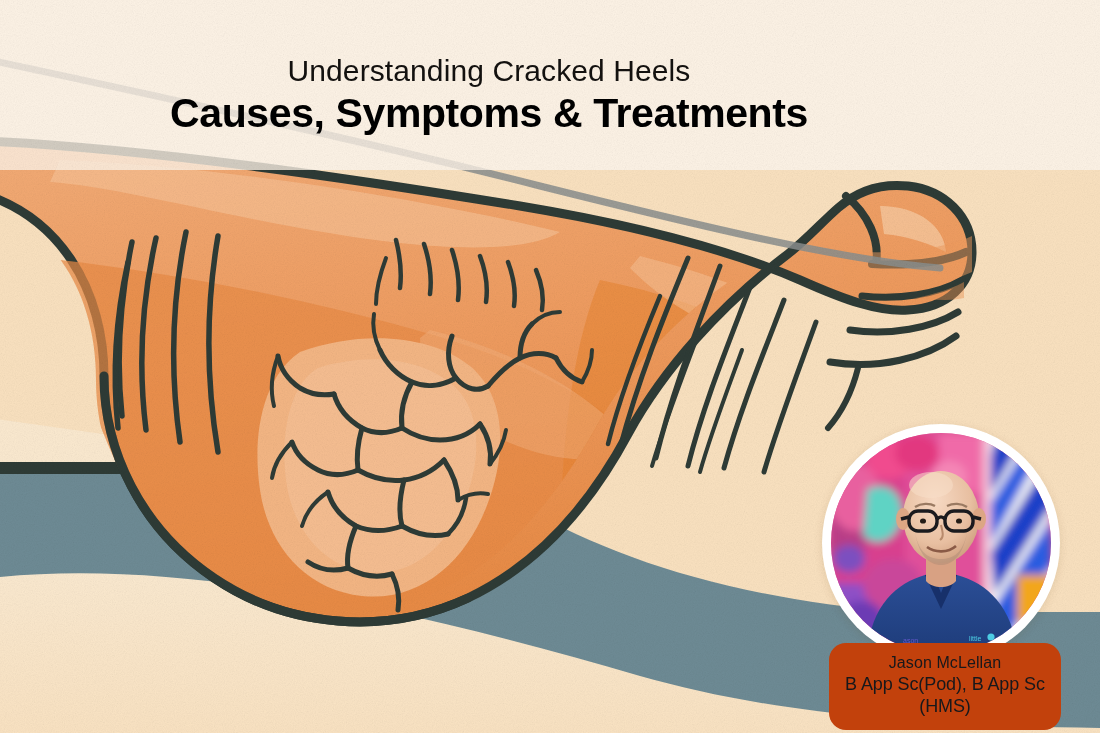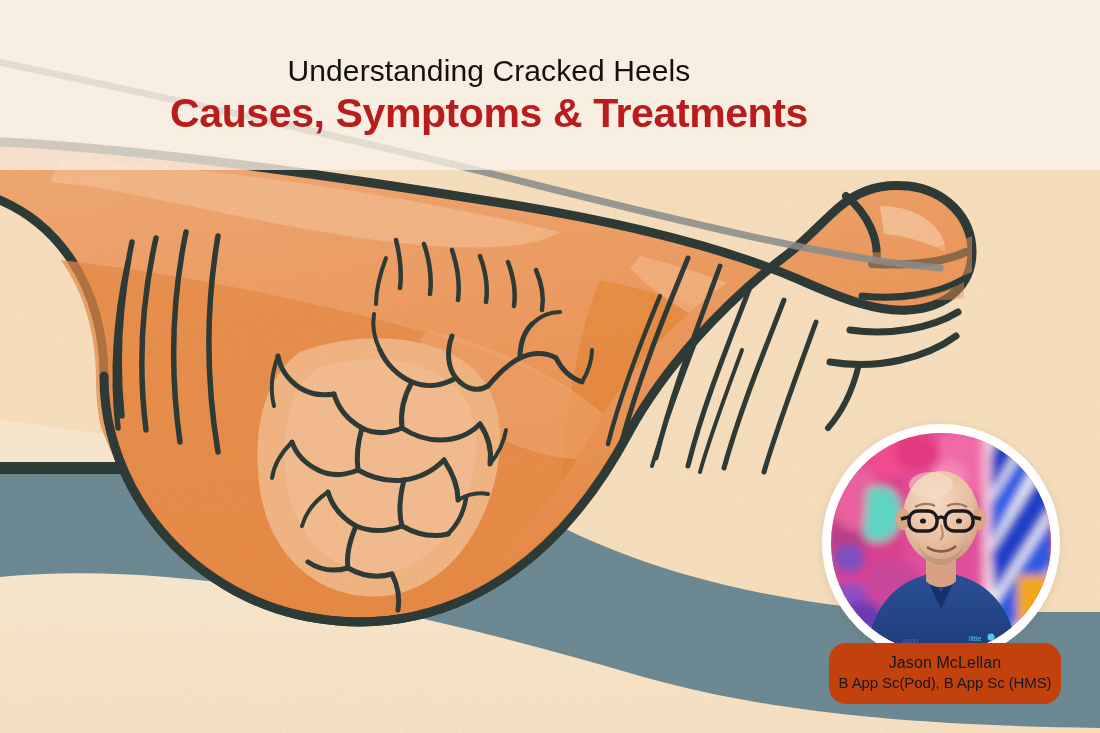--- a/index.html
+++ b/index.html
@@ -76,21 +76,21 @@
     letter-spacing: .1px;
     color: #13110F;
     line-height: 1.12;
     white-space: nowrap;
   }
   .title-main {
     margin-top: 2px;
     font-size: 41px;
     font-weight: 700;
     letter-spacing: -.4px;
-    color: #b91c1c;
+    color: #000000;
     line-height: 1.15;
     white-space: nowrap;
   }
 
   
   .author {
     position: absolute;
     left: 822px;
     top: 424px;
     width: 246px;
@@ -131,21 +131,21 @@
   }
   .author-name {
     font-size: 16px;
     font-weight: 400;
     color: #17181B;
     line-height: 1.15;
     letter-spacing: .1px;
   }
   .author-creds {
     margin-top: 2px;
-    font-size: 15px;
+    font-size: 18px;
     font-weight: 400;
     color: #17181B;
     line-height: 1.2;
     letter-spacing: -.1px;
   }
 </style>
 </head>
 <body>
 
 <div class="banner">

